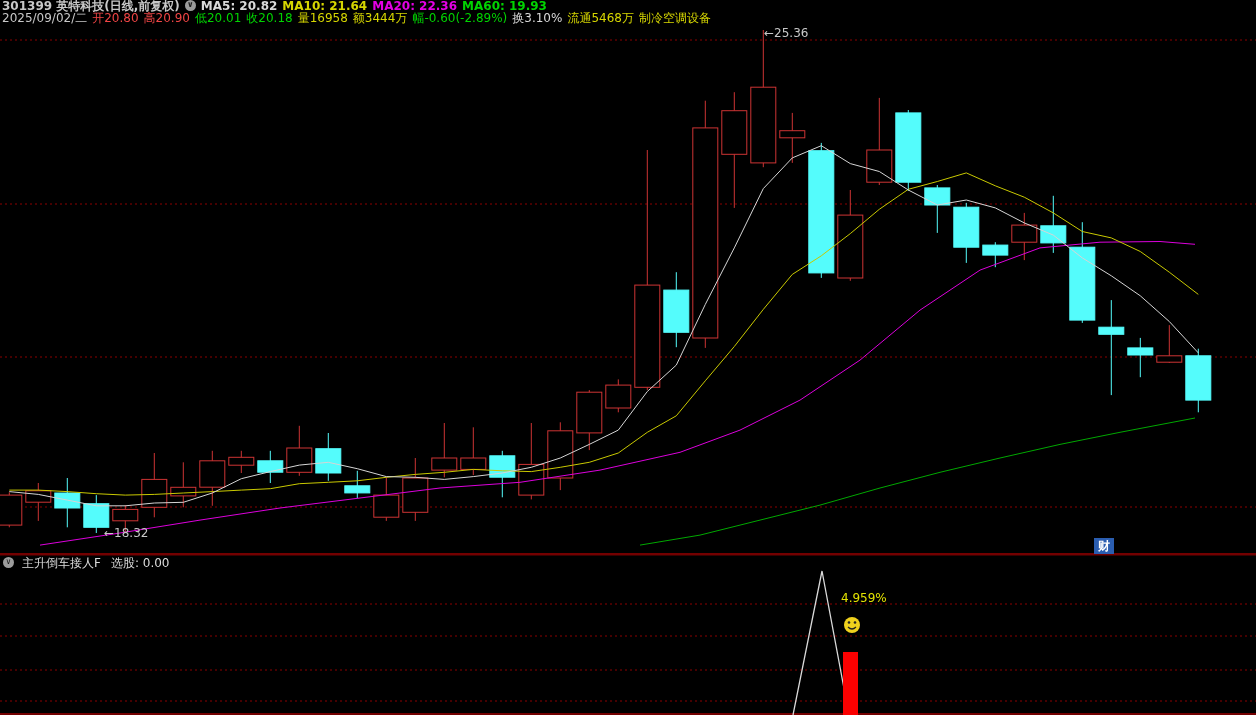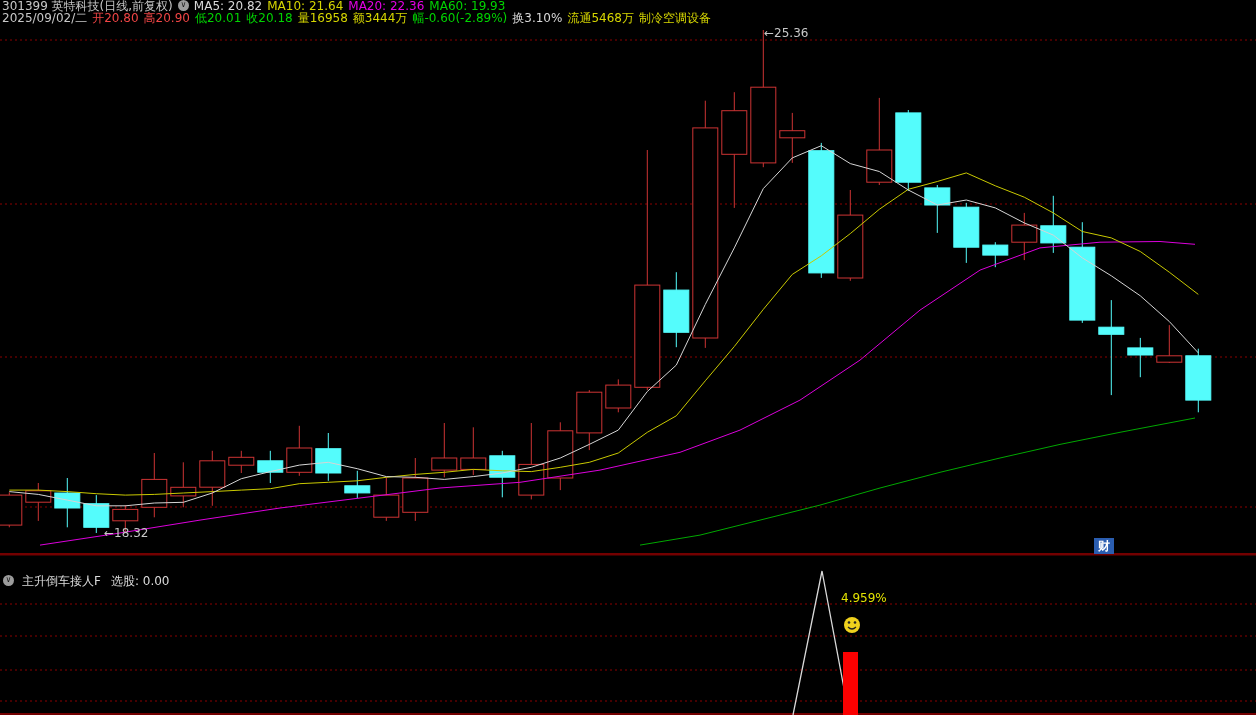--- a/index.html
+++ b/index.html
@@ -1,27 +1,27 @@
 <!DOCTYPE html>
 <html><head>
 <meta charset="utf-8">
 <style>
   html,body{margin:0;padding:0;background:#000;}
   body{width:1256px;height:715px;position:relative;overflow:hidden;
        font-family:"DejaVu Sans","Liberation Sans",sans-serif;}
   #chart-svg{position:absolute;left:0;top:0;}
   svg text{font-family:"DejaVu Sans","Liberation Sans",sans-serif;}
   .hline{position:absolute;left:2px;white-space:nowrap;font-size:12px;line-height:12px;}
-  #hl1{top:0px;}
+  #hl1{top:0px;font-weight:bold;}
   #hl2{top:12px;text-decoration:underline;}
   .hline span.seg{margin-right:5px;}
   .circ{display:inline-block;width:11px;height:11px;border-radius:50%;
         background:#9c9c9c;color:#1c1c1c;font-size:8px;line-height:10px;
         text-align:center;vertical-align:-1px;margin-right:5px;overflow:hidden;}
-  #sub-header{position:absolute;left:3px;top:574px;font-size:12px;line-height:14px;
+  #sub-header{position:absolute;left:3px;top:556px;font-size:12px;line-height:14px;
               color:#dcdcdc;white-space:nowrap;}
   #sub-header .name{margin-left:3px;}
   #sub-header .val{margin-left:10px;}
   #fin-badge{position:absolute;left:1094px;top:538px;width:20px;height:16px;
              background:#2a5db0;color:#fff;font-size:12px;line-height:16px;
              text-align:center;font-weight:bold;}
 </style>
 </head>
 <body>
 

